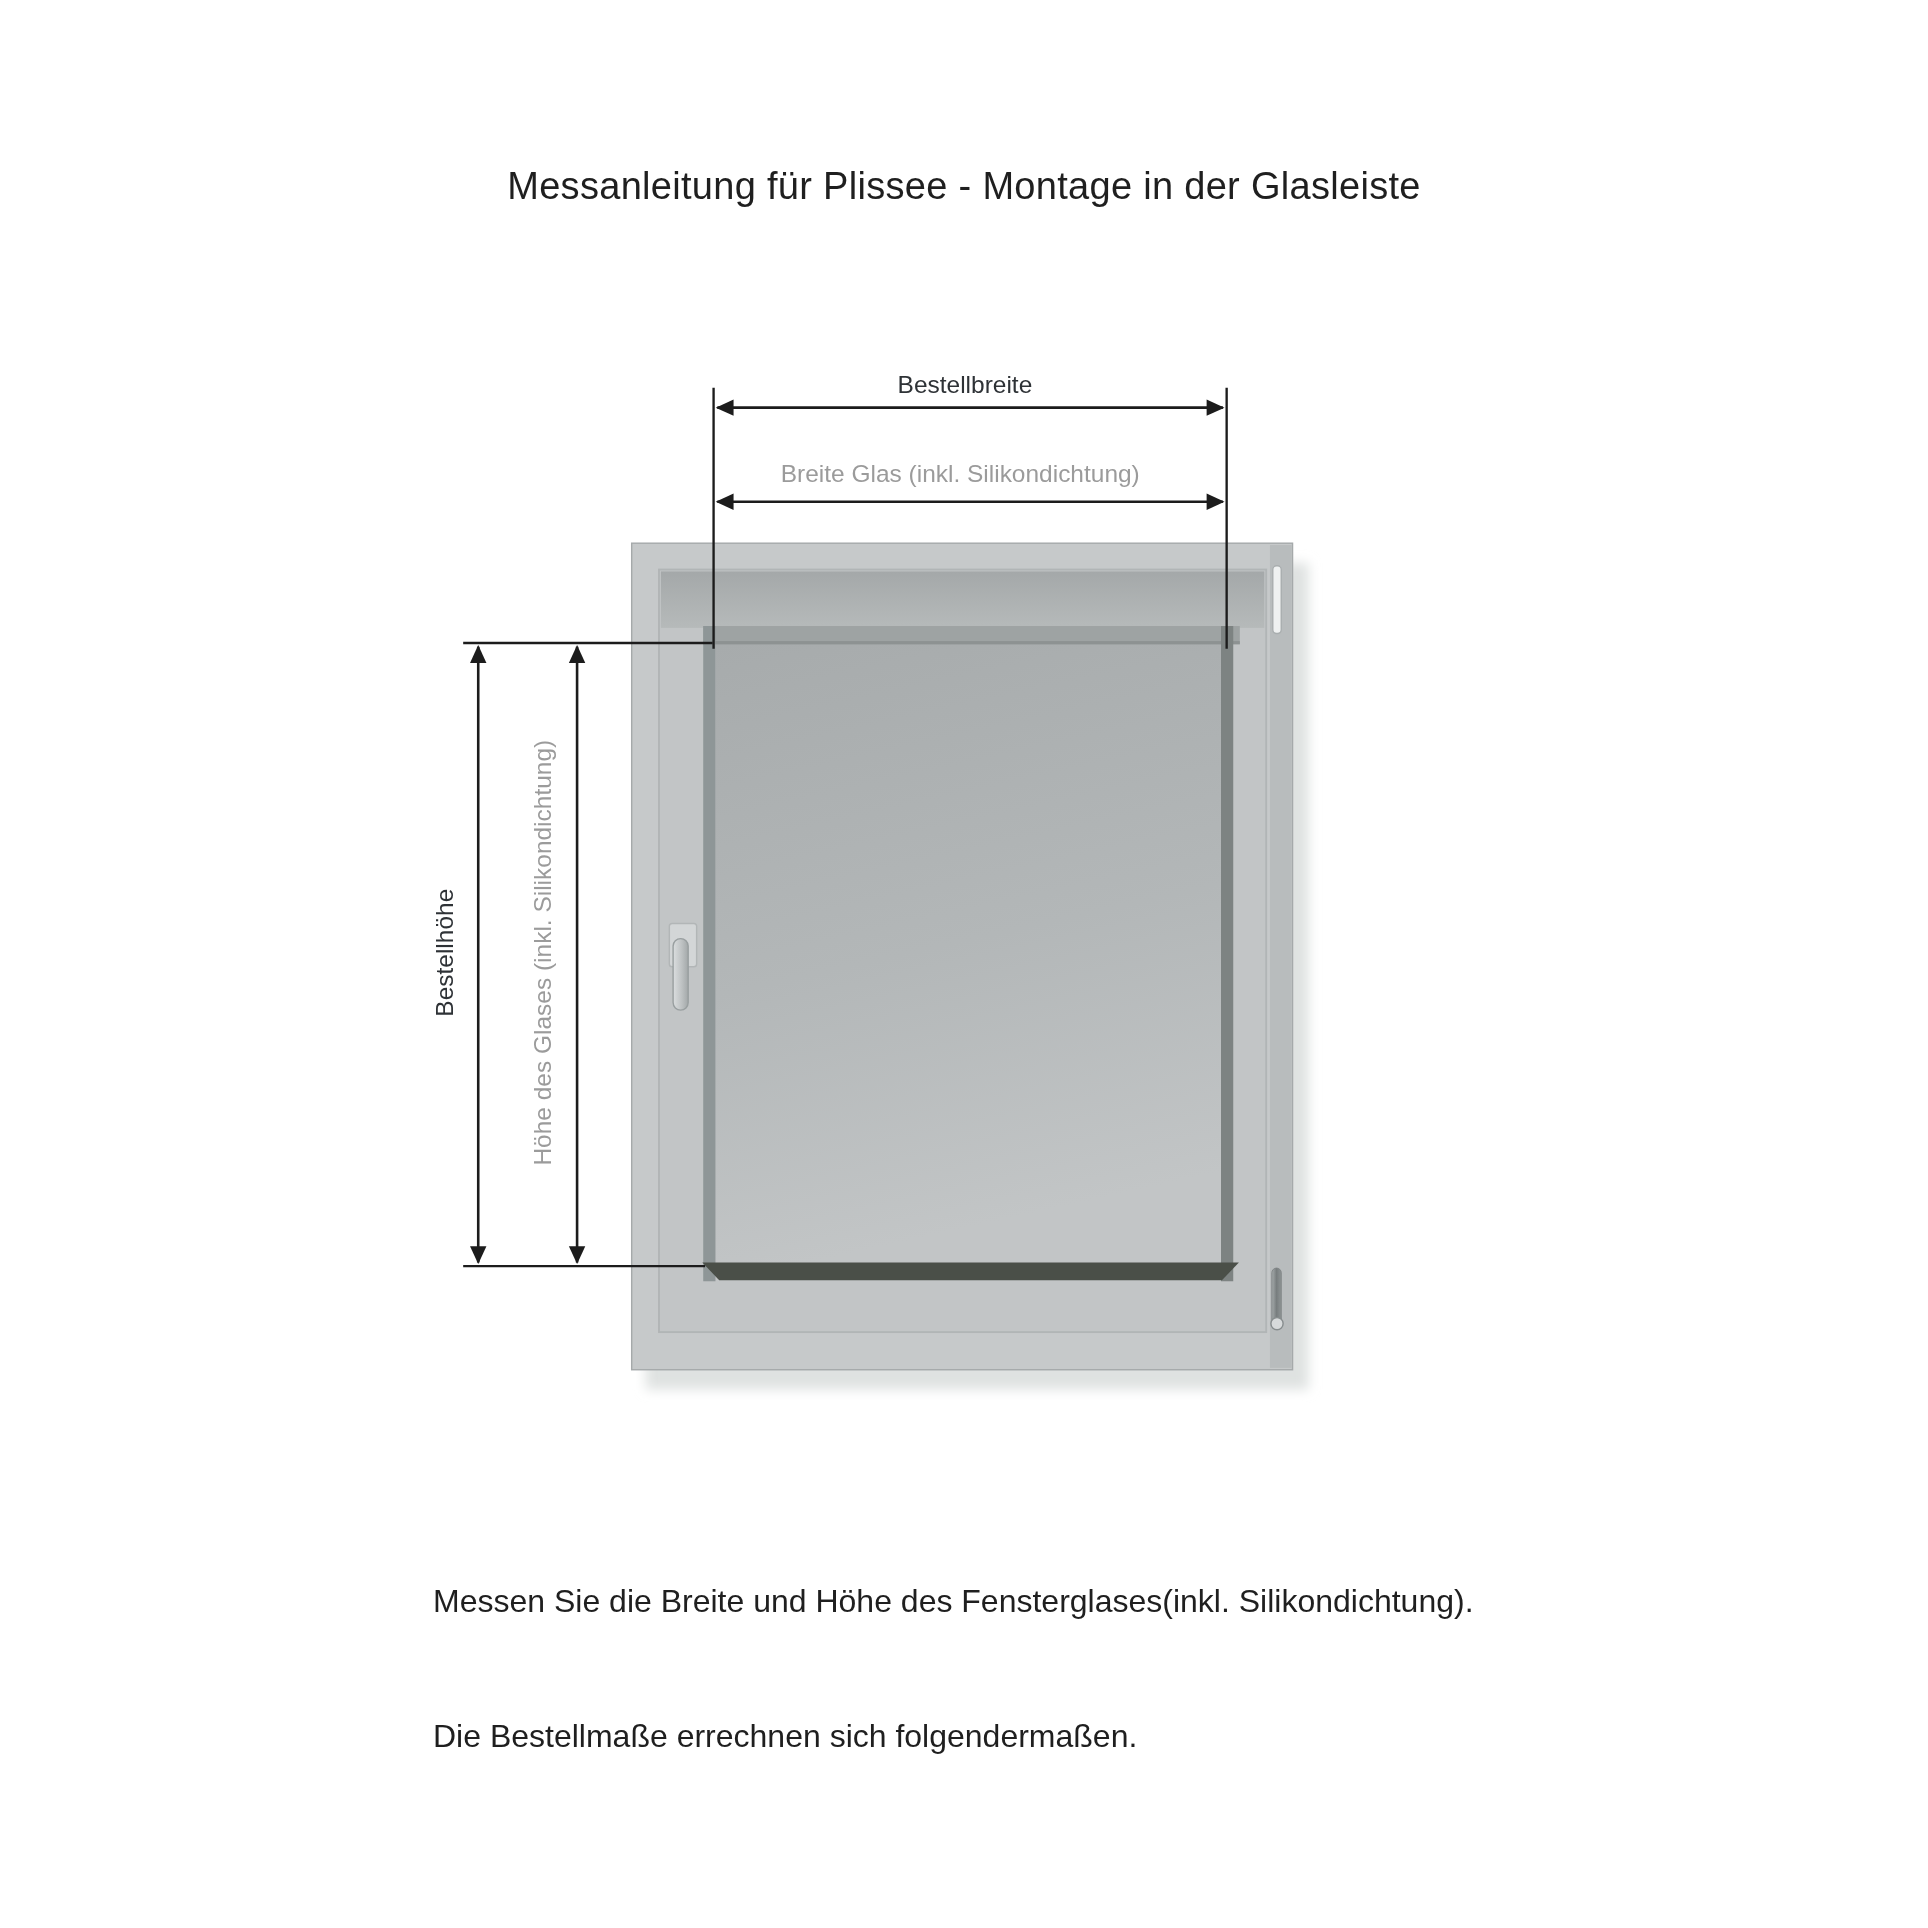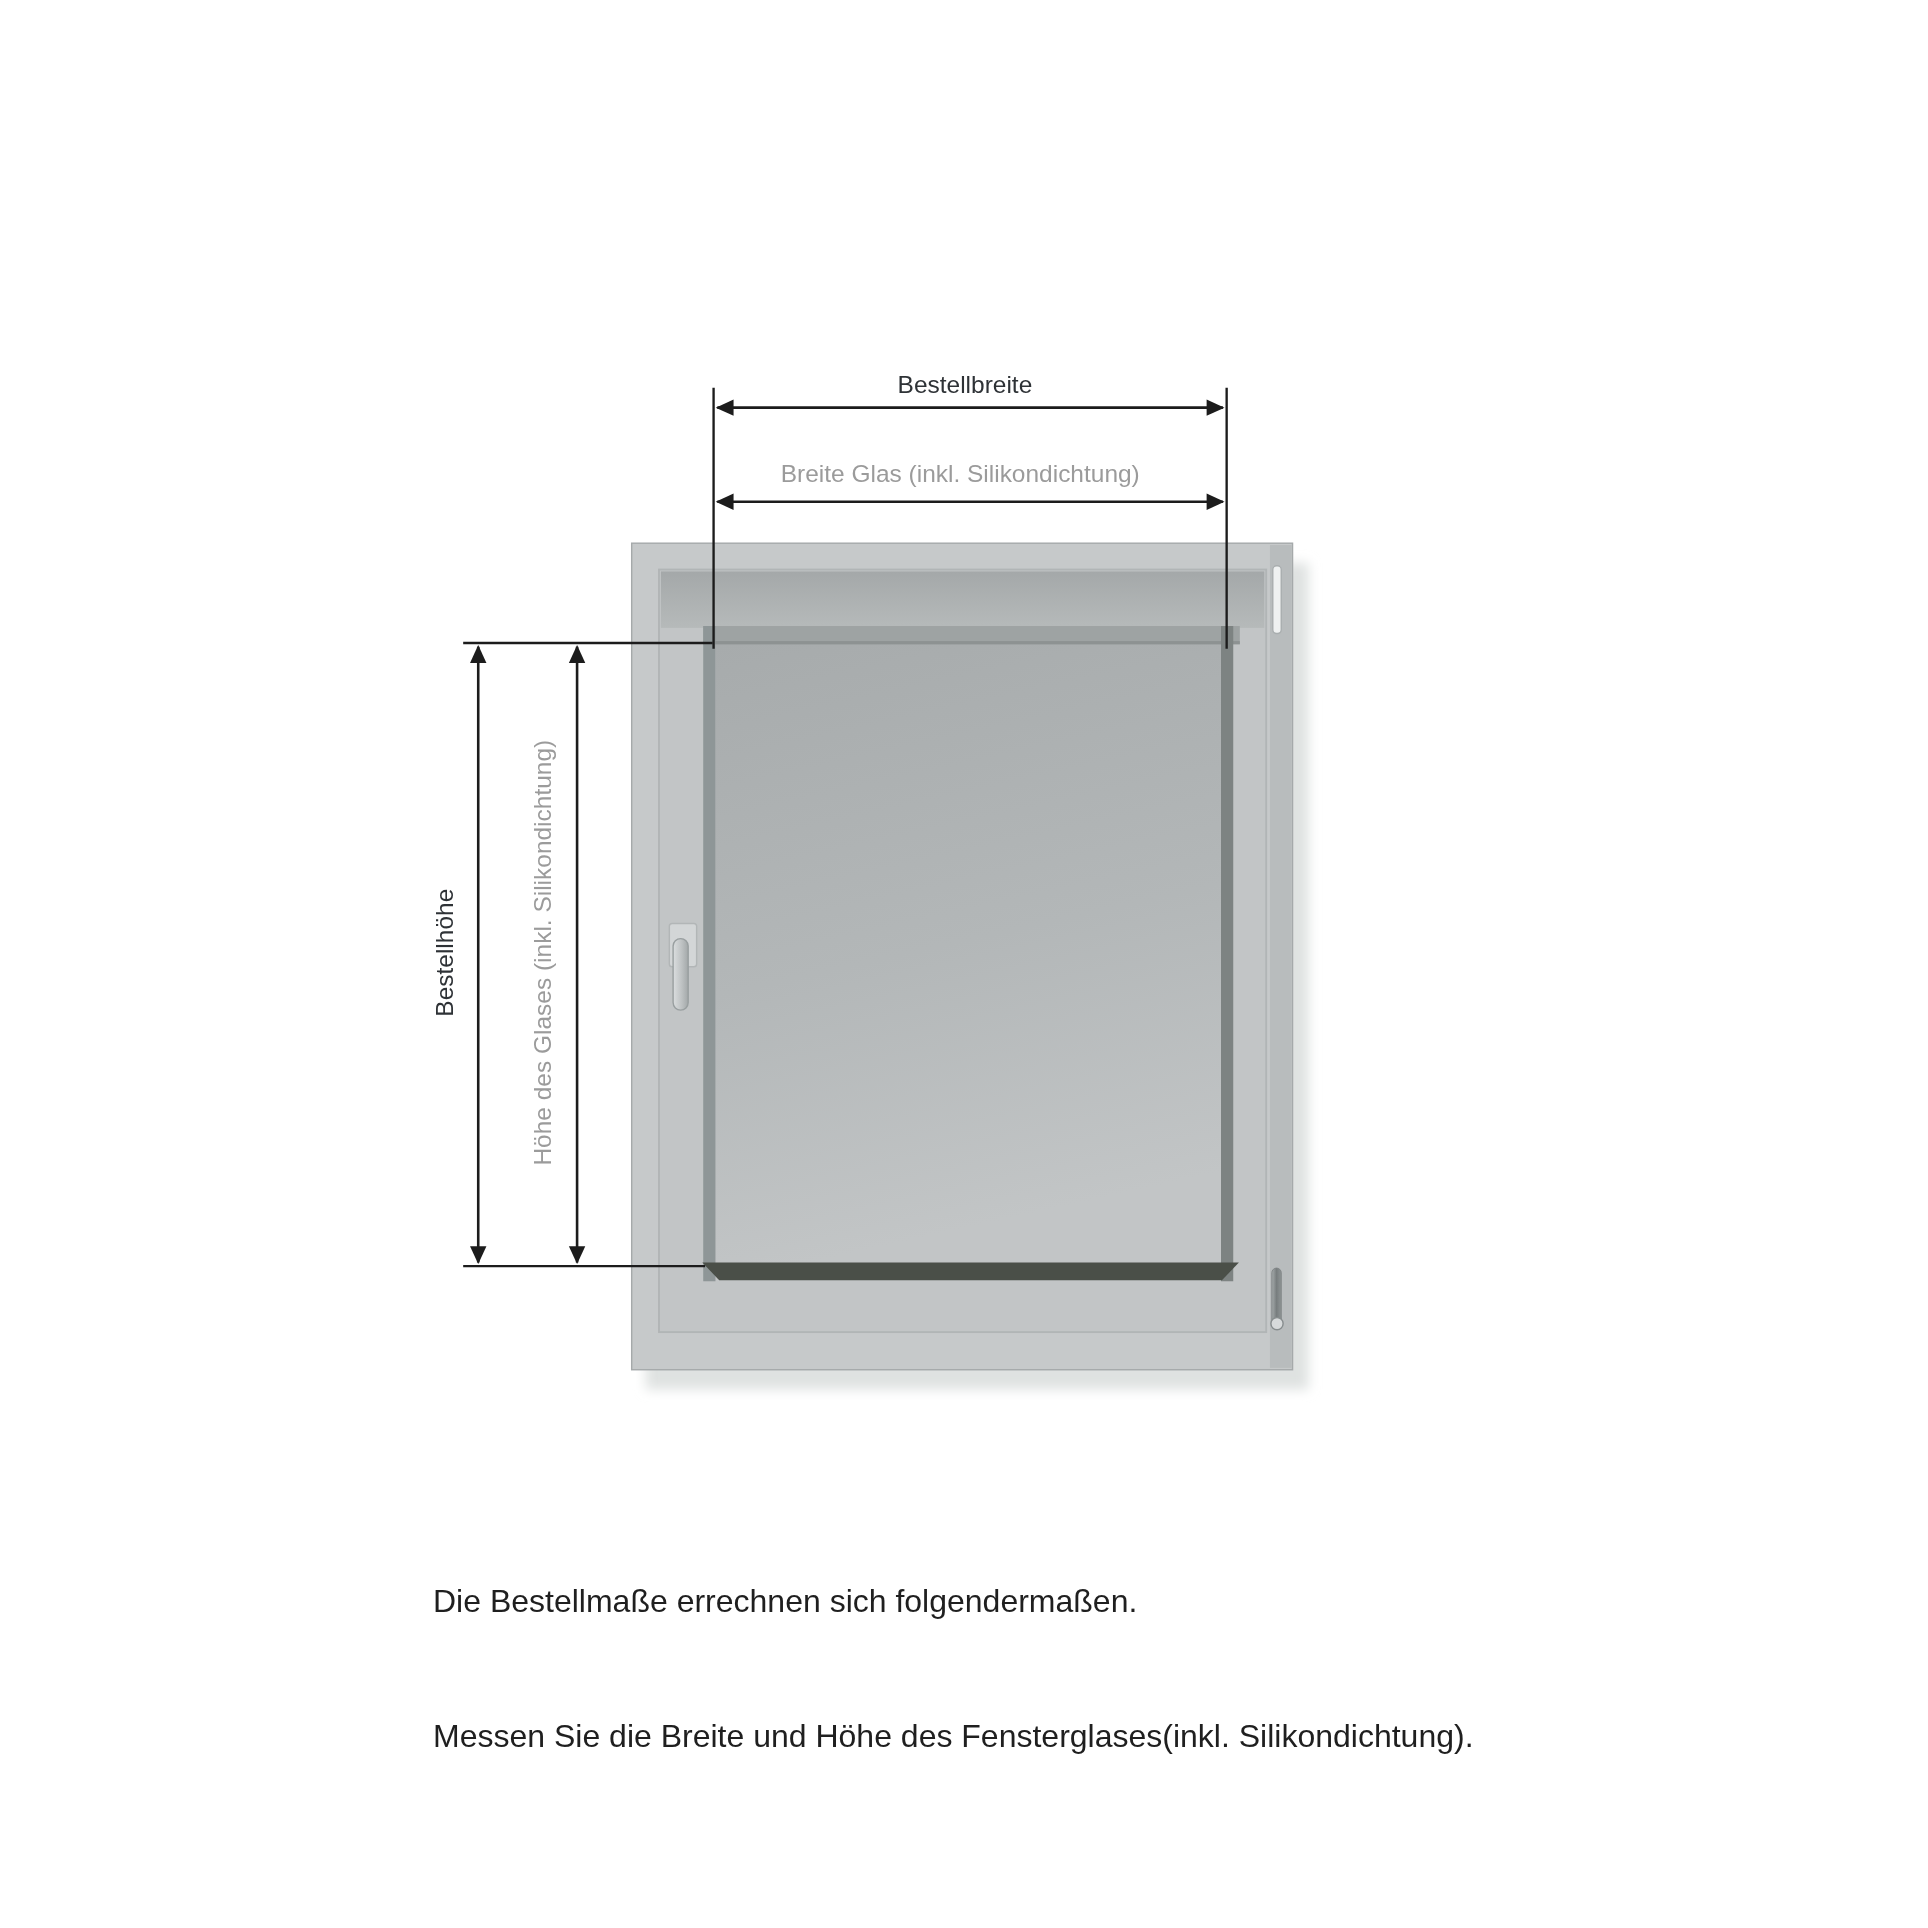--- a/index.html
+++ b/index.html
@@ -20,20 +20,21 @@
     position:absolute; left:433px; top:1489px;
     font-size:32px; line-height:45px; white-space:pre;
   }
   .instructions .line { height:45px; }
 </style>
 </head>
 <body>
 
 <div class="canvas">
 
+  <div class="page-title" style="color: rgb(31, 31, 31);">Messanleitung für Plissee - Montage in der Glasleiste</div>
 
   <svg class="diagram" viewBox="0 0 2048 2048">
     <defs>
       <linearGradient id="glassGrad" x1="0" y1="0" x2="0.18" y2="1">
         <stop offset="0" stop-color="#a7abac"></stop>
         <stop offset="0.55" stop-color="#b3b7b8"></stop>
         <stop offset="1" stop-color="#c2c5c6"></stop>
       </linearGradient>
       <linearGradient id="sashTopGrad" x1="0" y1="0" x2="0" y2="1">
         <stop offset="0" stop-color="#a4a8a9"></stop>
@@ -102,22 +103,22 @@
 
     <g>
       <text class="dim-label" x="1025" y="417" text-anchor="middle" style="fill: rgb(46, 50, 54);">Bestellbreite</text>
       <text class="dim-label" x="1020" y="512" text-anchor="middle" style="fill: rgb(155, 155, 155);">Breite Glas (inkl. Silikondichtung)</text>
       <text class="dim-label" transform="translate(481,1012) rotate(-90)" text-anchor="middle" style="fill: rgb(46, 50, 54);">Bestellhöhe</text>
       <text class="dim-label" transform="translate(585,1012) rotate(-90)" text-anchor="middle" style="fill: rgb(155, 155, 155);">Höhe des Glases (inkl. Silikondichtung)</text>
     </g>
   </svg>
 
   <div class="instructions" style="color: rgb(31, 31, 31);">
+    <div class="line">Messen Sie die Breite und Höhe des Fensterglases(inkl. Silikondichtung).</div>
     <div class="line">Die Bestellmaße errechnen sich folgendermaßen.</div>
-    <div class="line">Messen Sie die Breite und Höhe des Fensterglases(inkl. Silikondichtung).</div>
     
     
     
     
   </div>
 
 </div>
 
 
 </body></html>

